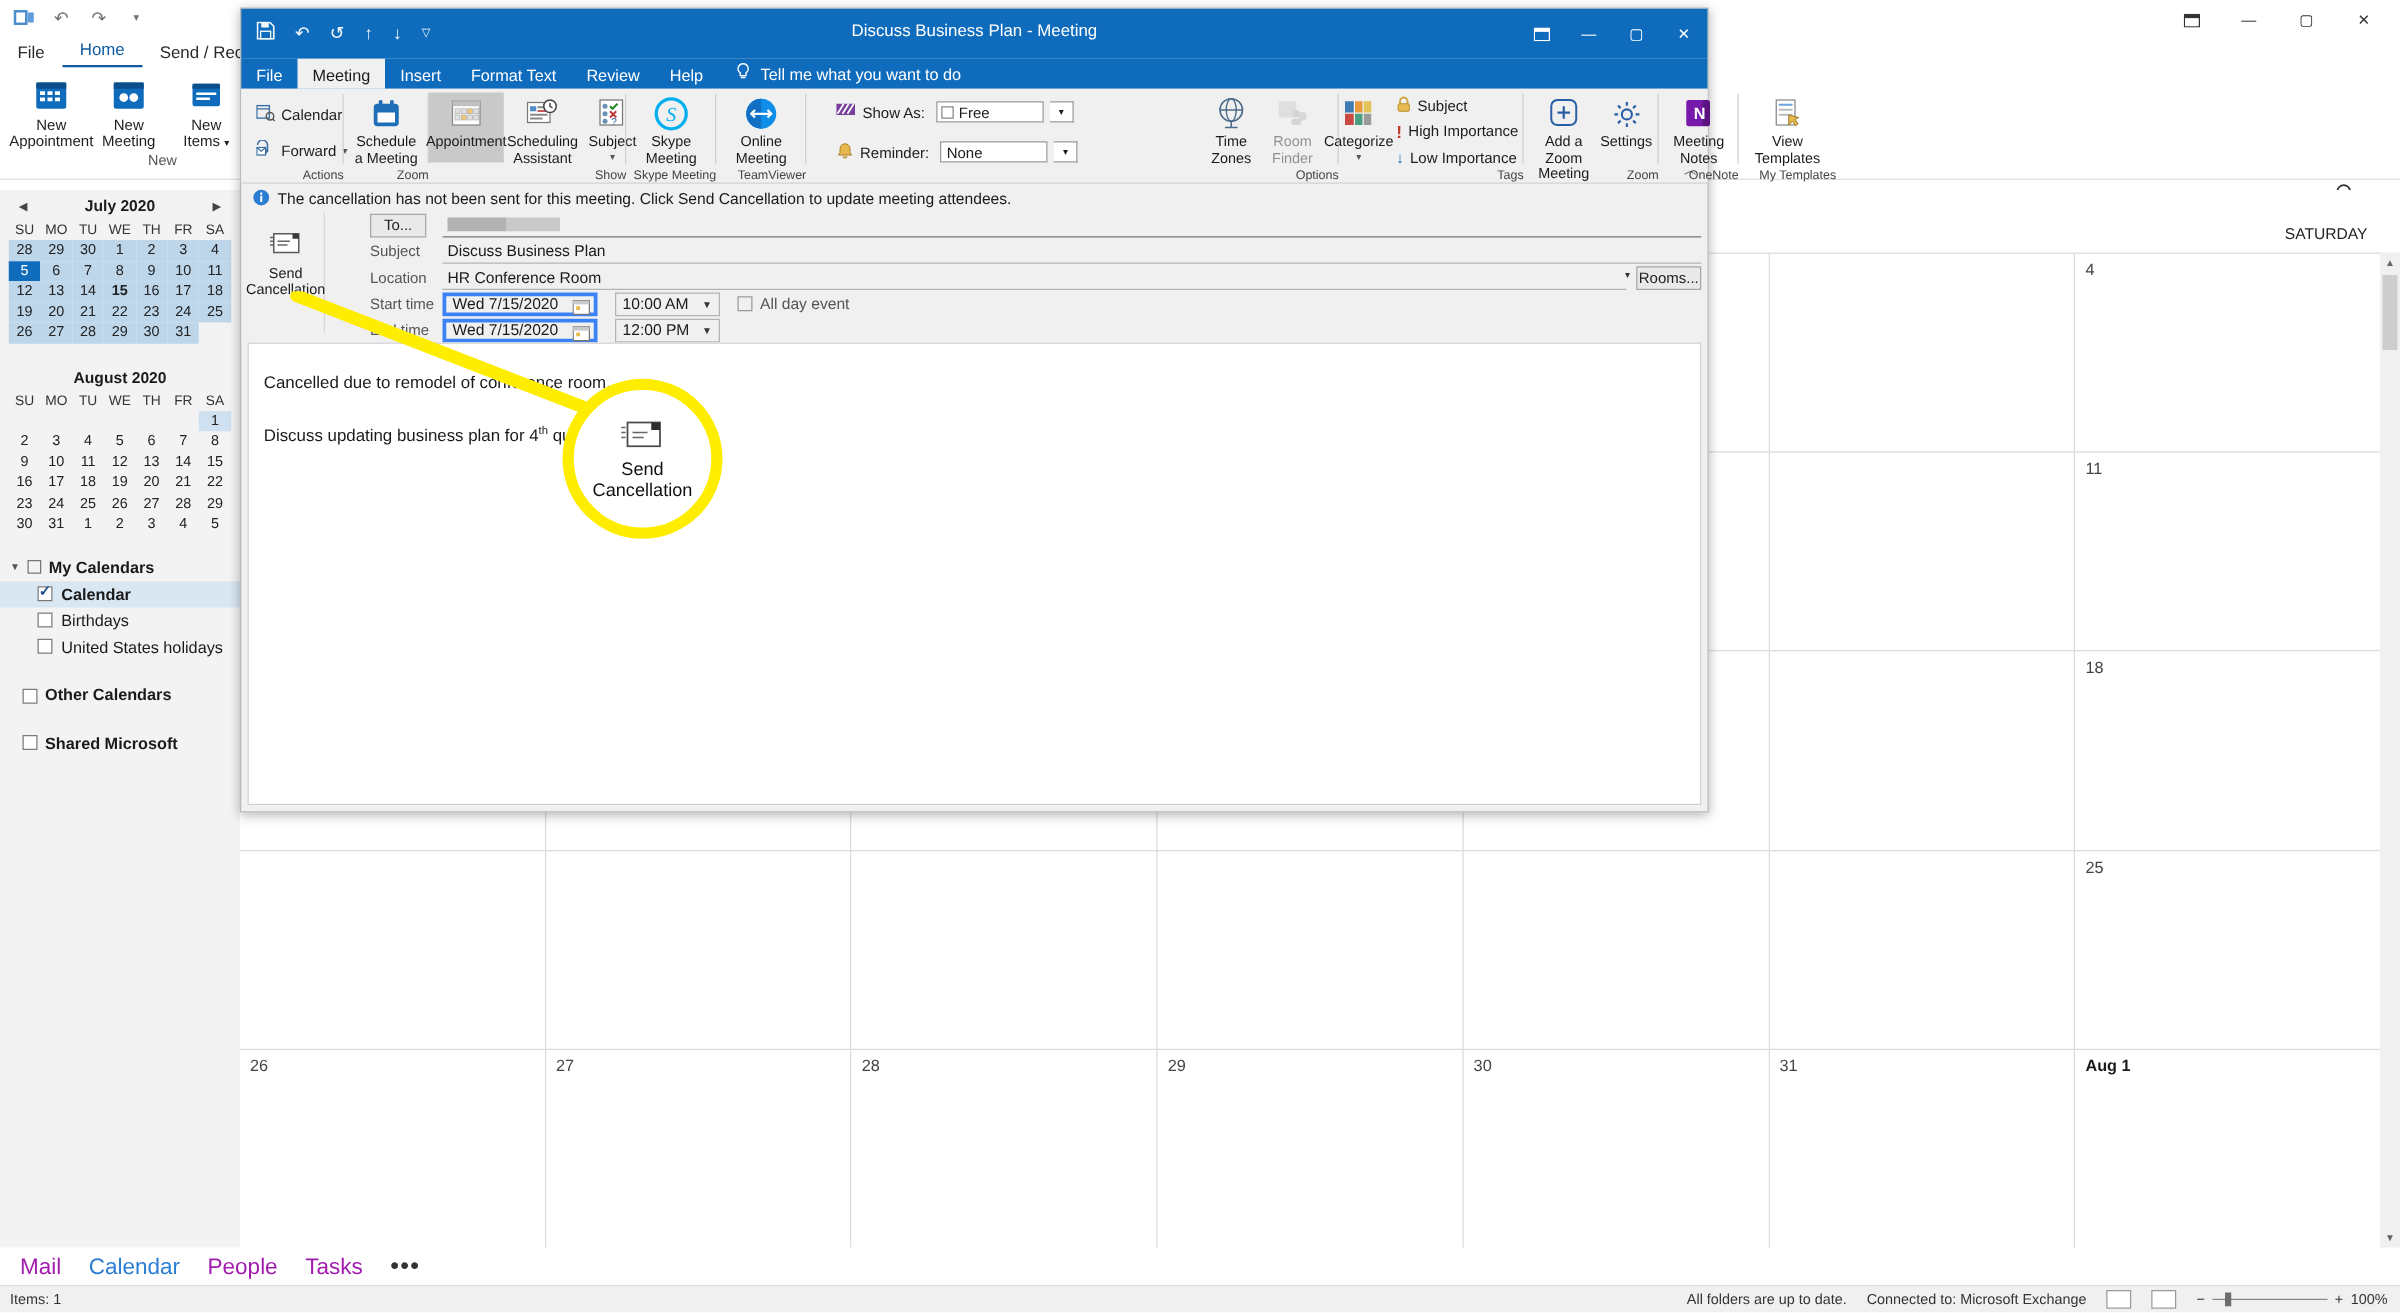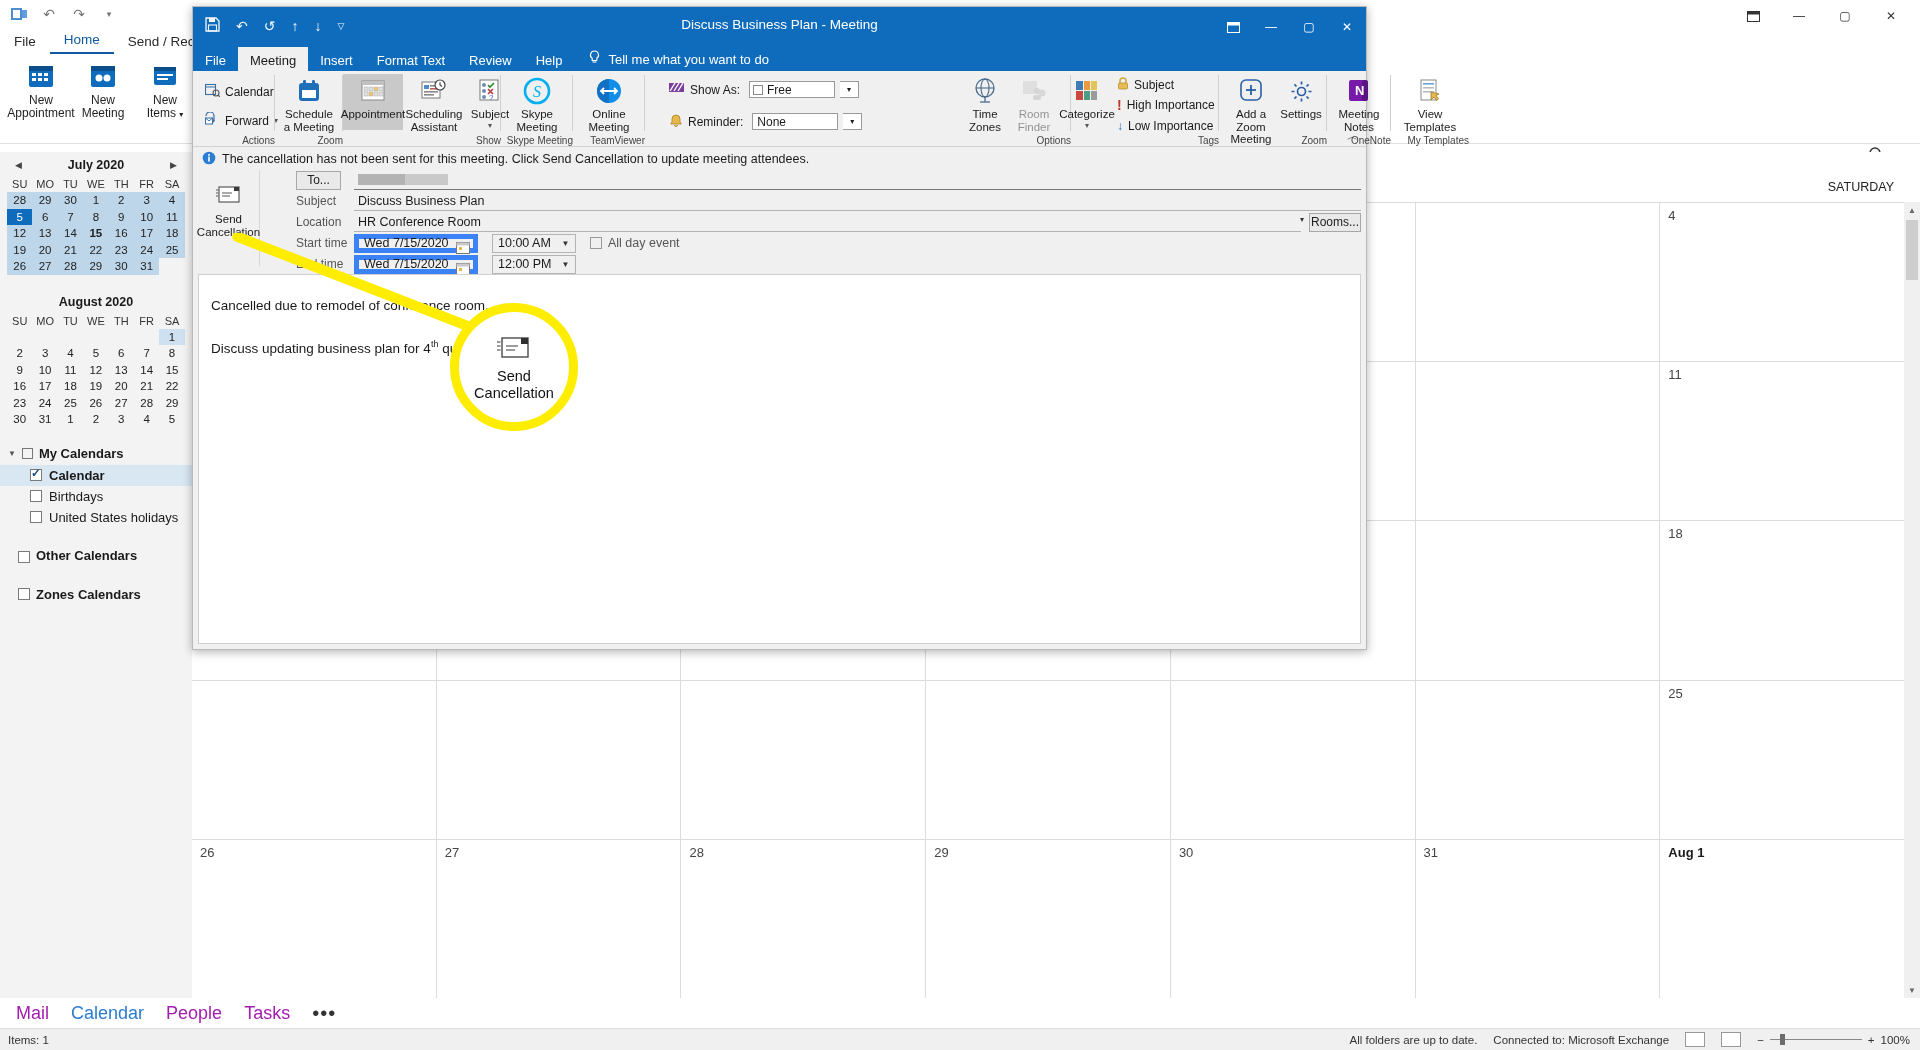--- a/index.html
+++ b/index.html
@@ -31,21 +31,21 @@
     position: absolute; top: 28px; left: 0; width: 1920px; height: 26px;
     display: flex; align-items: flex-end; font-size: 13.5px;
   }
   .ol-ribbon-tabs .tb { padding: 4px 14px 5px; color: #2a2a2a; }
   .ol-ribbon-tabs .tb.active { color: #0f5aa0; border-bottom: 2px solid #0f5aa0; font-weight: 400; }
 
   .ol-ribbon {
     position: absolute; top: 54px; left: 0; width: 1920px; height: 90px;
     background: #ffffff; border-bottom: 1px solid #e0e0e0;
   }
-  .ol-grp { position: absolute; top: 2px; display: flex; flex-direction: row; align-items: center; }
+  .ol-grp { position: absolute; top: 2px; display: flex; flex-direction: column; align-items: center; }
   .ol-bigbtn { width: 62px; display: flex; flex-direction: column; align-items: center; padding-top: 4px; }
   .ol-bigbtn .glyph { height: 32px; display: flex; align-items: center; justify-content: center; }
   .ol-bigbtn .lbl { font-size: 12px; line-height: 13px; text-align: center; color: #1f1f1f; margin-top: 2px; }
   .ol-grp-name { font-size: 11.5px; color: #555; text-align: center; }
 
   .ol-search { position: absolute; right: 14px; top: 145px; width: 62px; height: 22px; }
 
   
   .ol-leftpane { position: absolute; left: 0; top: 152px; width: 192px; bottom: 52px; background: #f3f3f3; }
   .minical { width: 178px; margin: 4px auto 0; }
@@ -131,21 +131,21 @@
   .sendbox .gl { height: 30px; display: flex; align-items: center; }
   .sendbox .bl { font-size: 11.5px; line-height: 13px; text-align: center; margin-top: 3px; }
 
   .fields { position: absolute; left: 66px; top: 0; right: 0; }
   .frow { display: flex; align-items: center; height: 20px; margin-bottom: 1px; padding-left: 32px; }
   .flabel { width: 58px; font-size: 12px; color: #555; }
   .tobtn { width: 45px; height: 19px; border: 1px solid #a8a8a8; background: #e9e9e9; font-size: 12px; display: flex; align-items: center; justify-content: center; color: #222; }
   .finput { flex: 1; height: 19px; background: #f0f0f0; border: none; border-bottom: 1px solid #b4b4b4; font-size: 12.5px; padding: 0 4px; line-height: 19px; color: #1a1a1a; }
   .redact { height: 11px; background: linear-gradient(90deg,#b3b3b3 0 52%, #c9c9c9 52% 100%); width: 90px; }
   .toline { flex: 1; border-bottom: 1px solid #777; height: 19px; display: flex; align-items: center; padding-left: 4px; }
-  .datefield { width: 124px; height: 19px; background: #f0f0f0; border: 5px solid #3b82f6; font-size: 12.5px; display: flex; align-items: center; padding-left: 5px; position: relative; }
+  .datefield { width: 124px; height: 19px; background: #f0f0f0; border: 3px solid #3b82f6; font-size: 12.5px; display: flex; align-items: center; padding-left: 5px; position: relative; }
   .datefield .calico { position: absolute; right: 3px; top: 2px; width: 14px; height: 14px; }
   .timefield { width: 84px; height: 19px; background: #f0f0f0; border: 1px solid #b4b4b4; font-size: 12.5px; display: flex; align-items: center; padding-left: 5px; position: relative; margin-left: 14px; }
   .timefield .dd { position: absolute; right: 2px; top: 1px; width: 15px; height: 15px; display: flex; align-items: center; justify-content: center; font-size: 8px; color: #333; }
   .adevt { margin-left: 14px; display: flex; align-items: center; gap: 6px; font-size: 12.5px; color: #555; }
   .locwrap { flex: 1; position: relative; display: flex; align-items: center; }
   .locwrap .dd { position: absolute; right: 57px; top: 2px; font-size: 8px; color: #333; }
 
   .bodyarea { position: absolute; left: 0; right: 0; top: 104px; bottom: 0; background: #ffffff; border: 1px solid #d0d0d0; padding: 20px 12px; font-size: 13.5px; line-height: 21px; }
   .bodyarea p { margin-bottom: 18px; }
   sup { font-size: 9px; vertical-align: super; }
@@ -422,21 +422,21 @@
           <span class="chk"></span>
           <span>United States holidays</span>
         </div>
 
         <div class="cg-header" style="margin-top:16px;padding-left:18px;align-items:flex-end;">
           <span class="chk"></span>
           <span>Other Calendars</span>
         </div>
         <div class="cg-header" style="margin-top:16px;padding-left:18px;">
           <span class="chk"></span>
-          <span>Zones Calendars</span>
+          <span>Shared Microsoft</span>
         </div>
       </div>
     </div>
 
     <div class="ol-main">
       <div class="cal-daynames">
         <div style="flex:6;"></div>
         <div>SATURDAY</div>
       </div>
       <div class="cal-grid" id="calgrid">

